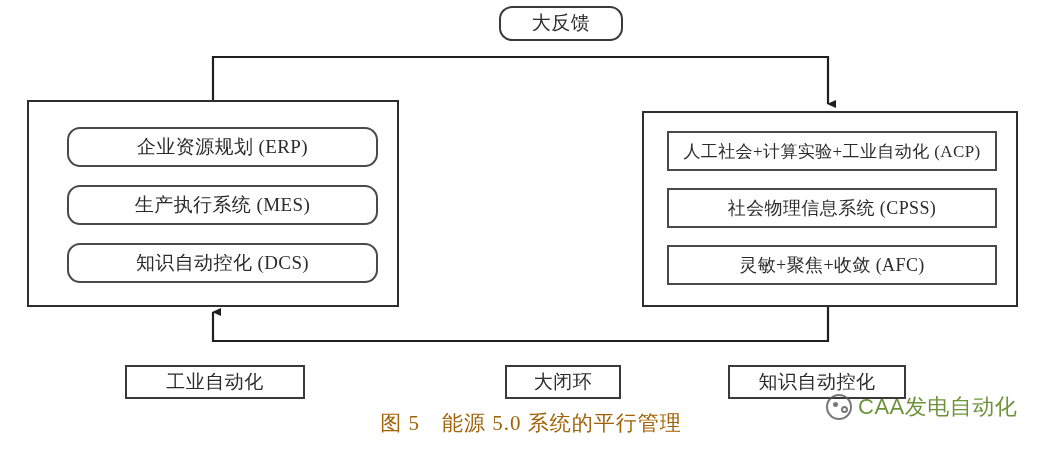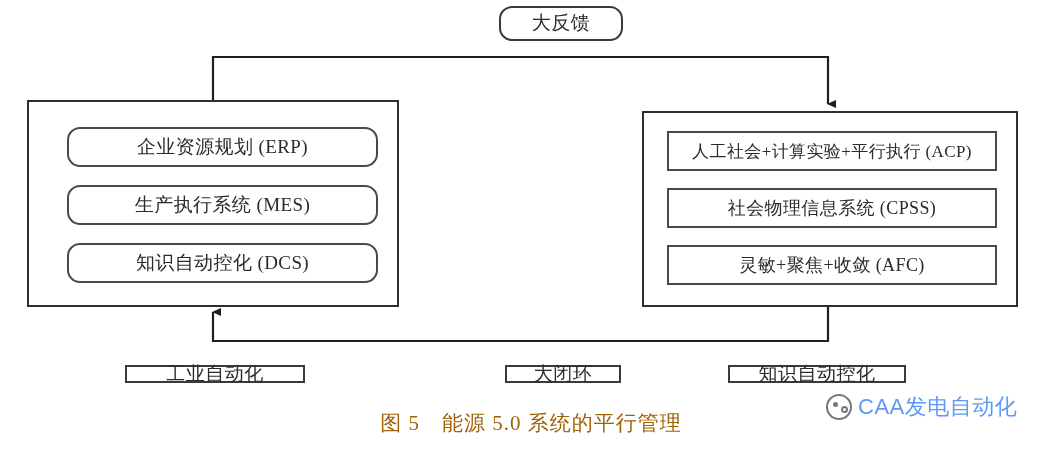--- a/index.html
+++ b/index.html
@@ -67,21 +67,21 @@
   .left-inner  { left: 38px; width: 311px; height: 40px; font-size: 19px; border-radius: 13px; }
   #inner-erp { top: 25px; }
   #inner-mes { top: 83px; text-align: right; }
   #inner-dcs { top: 141px; }
 
   .right-inner { left: 23px; width: 330px; height: 40px; font-size: 18px; }
   #inner-acp { top: 18px; font-size: 17px; }
   #inner-cpss { top: 75px; }
   #inner-afc { top: 132px; }
 
-  .bottom-box { top: 365px; height: 18px; font-size: 19px; }
+  .bottom-box { top: 365px; height: 34px; font-size: 19px; }
   #box-industrial-automation { left: 125px; width: 180px; }
   #box-big-closed-loop       { left: 505px; width: 116px; }
   #box-knowledge-automation  { left: 728px; width: 178px; }
 
   
   #connectors {
     position: absolute;
     left: 0; top: 0;
     width: 1062px; height: 449px;
     pointer-events: none;
@@ -133,21 +133,21 @@
     left: 13px; top: 10px;
     width: 7px; height: 7px;
     border: 2px solid #5a5a5a;
     border-radius: 50%;
     box-sizing: border-box;
   }
   #watermark .wm-text {
     font-size: 22px;
     letter-spacing: 0.5px;
     font-family: "Liberation Sans", "DejaVu Sans", sans-serif;
-    color: #3b82f6;
+    color: #4d7c0f;
     white-space: nowrap;
   }
 </style>
 </head>
 <body>
 
 <div id="figure-root">
 
   <svg id="connectors" viewBox="0 0 1062 449" width="1062" height="449" aria-hidden="true">
     <defs>
@@ -170,21 +170,21 @@
 
   <div class="box" id="box-top-feedback">大反馈</div>
 
   <div class="panel" id="panel-left">
     <div class="inner-box left-inner" id="inner-erp">企业资源规划 (ERP)</div>
     <div class="inner-box left-inner" id="inner-mes">生产执行系统 (MES)</div>
     <div class="inner-box left-inner" id="inner-dcs">知识自动控化 (DCS)</div>
   </div>
 
   <div class="panel" id="panel-right">
-    <div class="inner-box right-inner" id="inner-acp">人工社会+计算实验+平行执行 (ACP)</div>
+    <div class="inner-box right-inner" id="inner-acp">人工社会+计算实验+工业自动化 (ACP)</div>
     <div class="inner-box right-inner" id="inner-cpss">社会物理信息系统 (CPSS)</div>
     <div class="inner-box right-inner" id="inner-afc">灵敏+聚焦+收敛 (AFC)</div>
   </div>
 
   <div class="box bottom-box" id="box-industrial-automation">工业自动化</div>
   <div class="box bottom-box" id="box-big-closed-loop">大闭环</div>
   <div class="box bottom-box" id="box-knowledge-automation">知识自动控化</div>
 
   <div id="figure-caption">图 5　能源 5.0 系统的平行管理</div>
 

